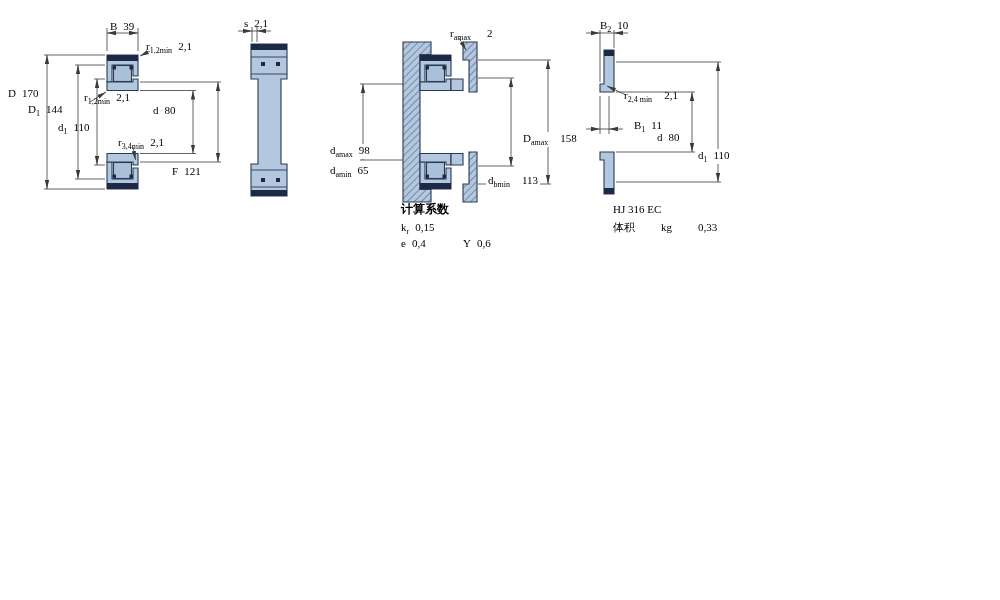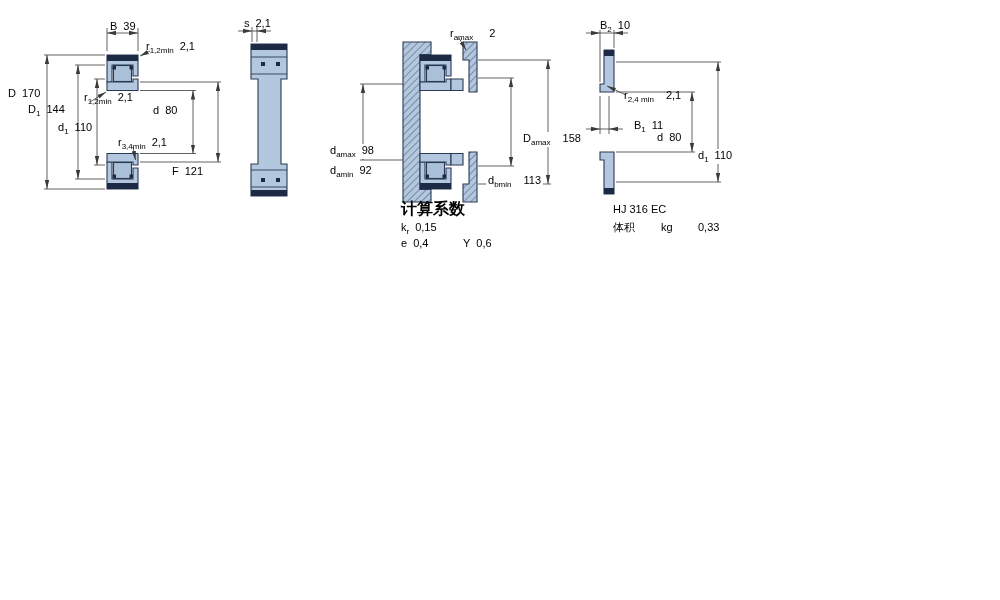--- a/index.html
+++ b/index.html
@@ -1,25 +1,25 @@
 <!DOCTYPE html>
 <html><head>
 <meta charset="utf-8">
 <style>
   html,body{margin:0;padding:0;background:#fff;}
   .stage{position:relative;width:1000px;height:600px;background:#fff;
-         font-family:Liberation Sans, sans-serif;overflow:hidden;}
+         font-family:Liberation Serif, serif;overflow:hidden;}
   .stage svg{position:absolute;left:0;top:0;}
   .lbl{position:absolute;font-size:11px;color:#000;white-space:nowrap;line-height:12px;}
   .lbl sub{font-size:8px;line-height:8px;}
   .v{margin-left:6px;}
   .vw{margin-left:12px;}
   .vx{margin-left:16px;}
   .wb{background:#fff;padding:0 2px;margin-top:45px;}
-  .big{font-weight:bold;font-size:16px;}
+  .big{font-weight:bold;font-size:12px;}
 </style>
 </head>
 <body>
 
 <div class="stage">
 
 <svg width="1000" height="600" viewBox="0 0 1000 600">
   <defs>
     <marker id="arr" viewBox="0 0 10 6" refX="10" refY="3" markerWidth="9" markerHeight="6" orient="auto-start-reverse" markerUnits="userSpaceOnUse">
       <path d="M0,0.6 L10,3 L0,5.4 Z" fill="#3a3a3a"></path>
@@ -158,21 +158,21 @@
 <div class="lbl" style="left:28px;top:103px"><span>D</span><sub>1</sub><span class="v">144</span></div>
 <div class="lbl" style="left:58px;top:121px"><span>d</span><sub>1</sub><span class="v">110</span></div>
 <div class="lbl" style="left:153px;top:104px"><span>d</span><sub></sub><span class="v">80</span></div>
 <div class="lbl wb" style="left:170px;top:120px"><span>F</span><sub></sub><span class="v">121</span></div>
 <div class="lbl" style="left:118px;top:136px"><span>r</span><sub>3,4min</sub><span class="v">2,1</span></div>
 
 <div class="lbl" style="left:244px;top:17px"><span>s</span><sub></sub><span class="v">2,1</span></div>
 
 <div class="lbl" style="left:450px;top:27px"><span>r</span><sub>amax</sub><span class="vx">2</span></div>
 <div class="lbl wb" style="left:328px;top:99px"><span>d</span><sub>amax</sub><span class="v">98</span></div>
-<div class="lbl wb" style="left:328px;top:119px"><span>d</span><sub>amin</sub><span class="v">92</span></div>
+<div class="lbl wb" style="left:328px;top:119px"><span>d</span><sub>amin</sub><span class="v">65</span></div>
 <div class="lbl wb" style="left:521px;top:87px"><span>D</span><sub>amax</sub><span class="vw">158</span></div>
 <div class="lbl wb" style="left:486px;top:129px"><span>d</span><sub>bmin</sub><span class="vw">113</span></div>
 
 <div class="lbl" style="left:600px;top:19px"><span>B</span><sub>2</sub><span class="v">10</span></div>
 <div class="lbl" style="left:624px;top:89px"><span>r</span><sub>2,4 min</sub><span class="vw">2,1</span></div>
 <div class="lbl wb" style="left:696px;top:104px"><span>d</span><sub>1</sub><span class="v">110</span></div>
 <div class="lbl" style="left:634px;top:119px"><span>B</span><sub>1</sub><span class="v">11</span></div>
 <div class="lbl" style="left:657px;top:131px"><span>d</span><sub></sub><span class="v">80</span></div>
 
 <div class="lbl big" style="left:401px;top:203px">计算系数</div>

